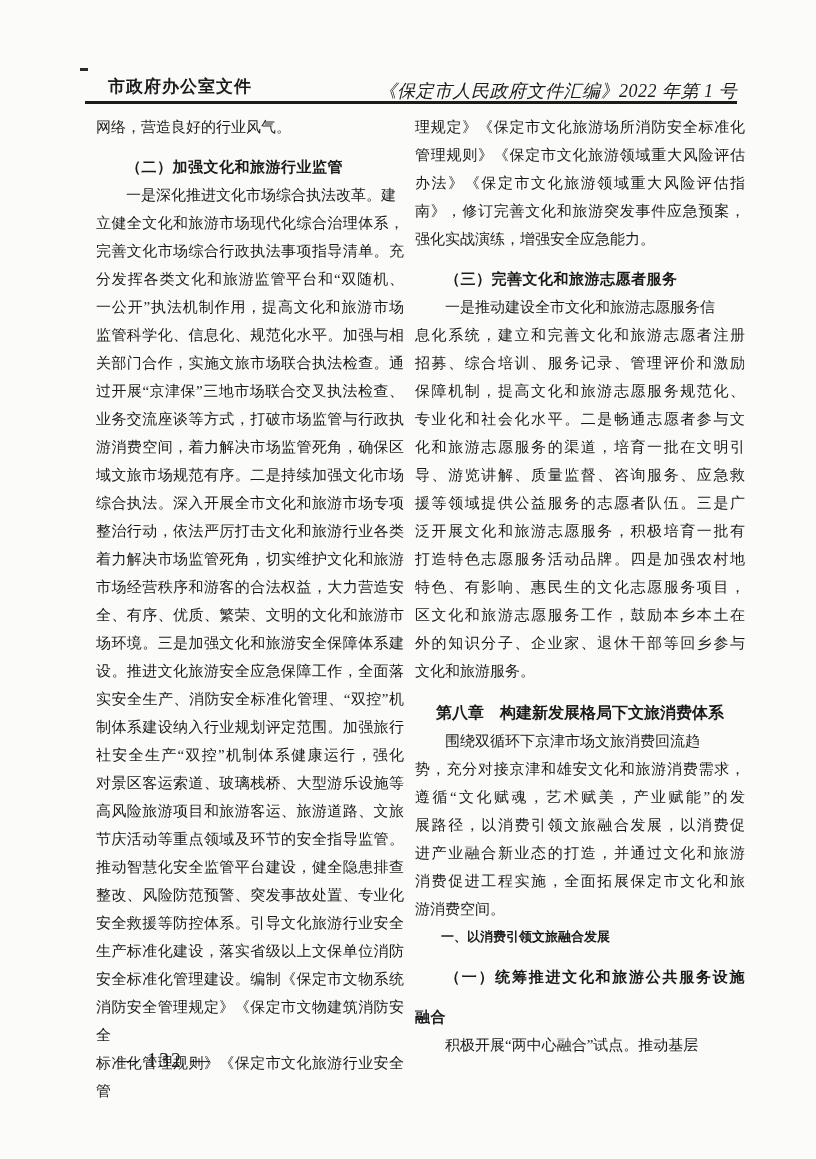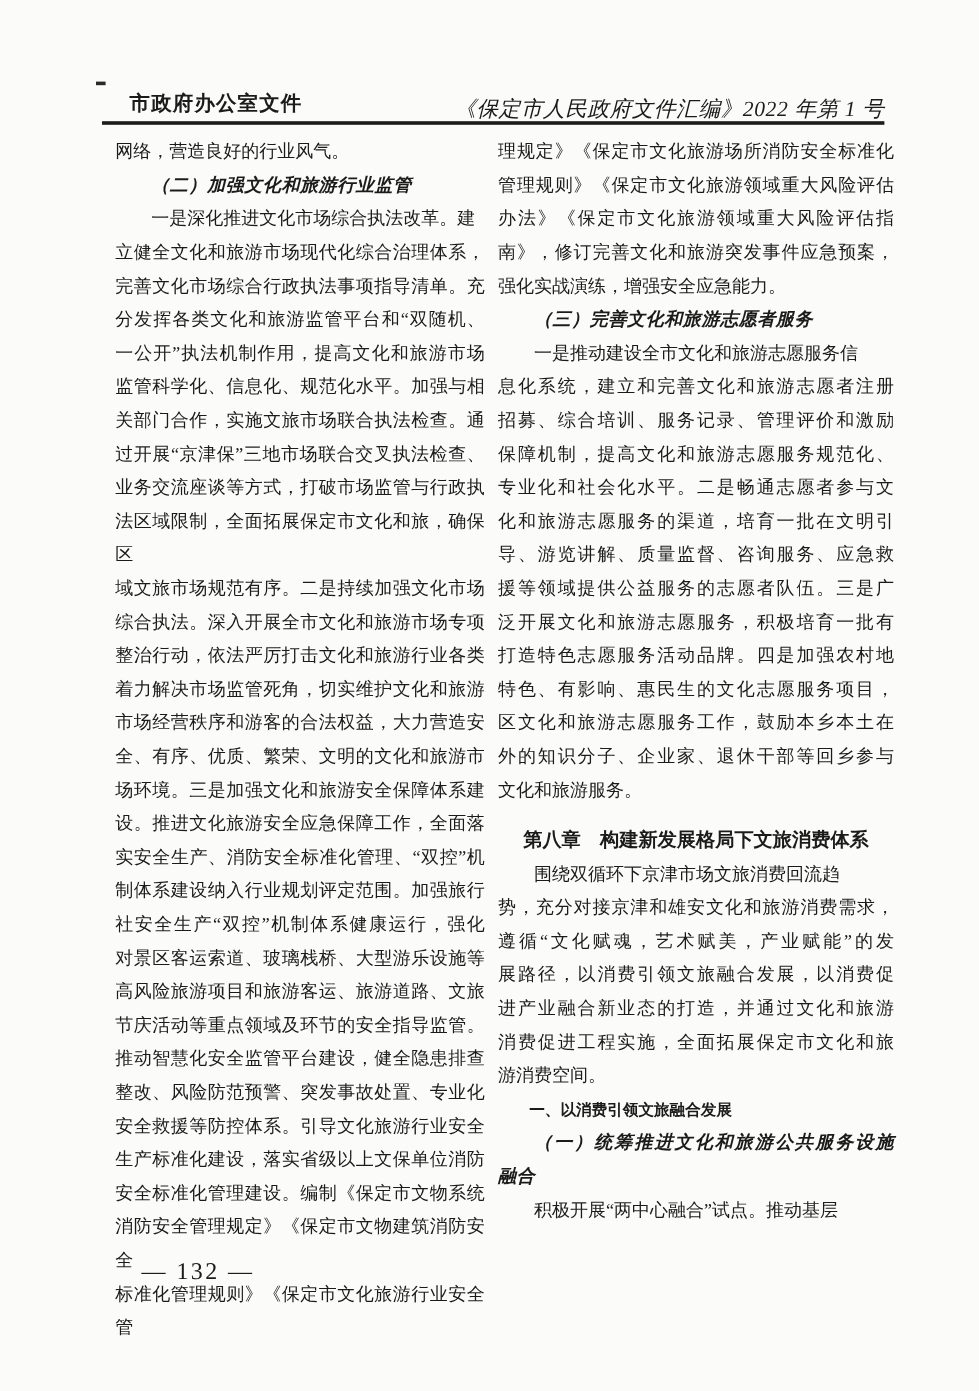--- a/index.html
+++ b/index.html
@@ -34,22 +34,23 @@
     line-height:28px;font-size:15px;
     text-align:left;
   }
   .line.flush{
     text-align:justify;
     text-align-last:justify;
     text-justify:inter-character;
   }
   .line.indent{text-indent:2em;}
   .line.kai{
-    font-style:italic;font-weight:600;
+    font-weight:600;
     letter-spacing:0.5px;
+    margin-top:12px;
   }
   .line.hei{
     font-family:"Liberation Sans","DejaVu Sans",sans-serif;
     font-style:normal;font-weight:bold;font-size:13px;
   }
   .line.chapter{
     font-family:"Liberation Sans","DejaVu Sans",sans-serif;
     font-weight:bold;font-size:16px;
     text-align:center;text-align-last:center;text-indent:0;
     margin-top:14px;
@@ -77,21 +78,21 @@
       <div class="line kai indent">（二）加强文化和旅游行业监管</div>
       <div class="line body indent">一是深化推进文化市场综合执法改革。建</div>
       <div class="line body flush">立健全文化和旅游市场现代化综合治理体系，</div>
       <div class="line body flush">完善文化市场综合行政执法事项指导清单。充</div>
       <div class="line body flush">分发挥各类文化和旅游监管平台和“双随机、</div>
       <div class="line body flush">一公开”执法机制作用，提高文化和旅游市场</div>
       <div class="line body flush">监管科学化、信息化、规范化水平。加强与相</div>
       <div class="line body flush">关部门合作，实施文旅市场联合执法检查。通</div>
       <div class="line body flush">过开展“京津保”三地市场联合交叉执法检查、</div>
       <div class="line body flush">业务交流座谈等方式，打破市场监管与行政执</div>
-      <div class="line body flush">法区域限制，全面拓展保定市文化和旅，确保区</div>
+      <div class="line body flush">游消费空间，着力解决市场监管死角，确保区</div>
       <div class="line body flush">域文旅市场规范有序。二是持续加强文化市场</div>
       <div class="line body flush">综合执法。深入开展全市文化和旅游市场专项</div>
       <div class="line body flush">整治行动，依法严厉打击文化和旅游行业各类</div>
       <div class="line body flush">着力解决市场监管死角，切实维护文化和旅游</div>
       <div class="line body flush">市场经营秩序和游客的合法权益，大力营造安</div>
       <div class="line body flush">全、有序、优质、繁荣、文明的文化和旅游市</div>
       <div class="line body flush">场环境。三是加强文化和旅游安全保障体系建</div>
       <div class="line body flush">设。推进文化旅游安全应急保障工作，全面落</div>
       <div class="line body flush">实安全生产、消防安全标准化管理、“双控”机</div>
       <div class="line body flush">制体系建设纳入行业规划评定范围。加强旅行</div>

